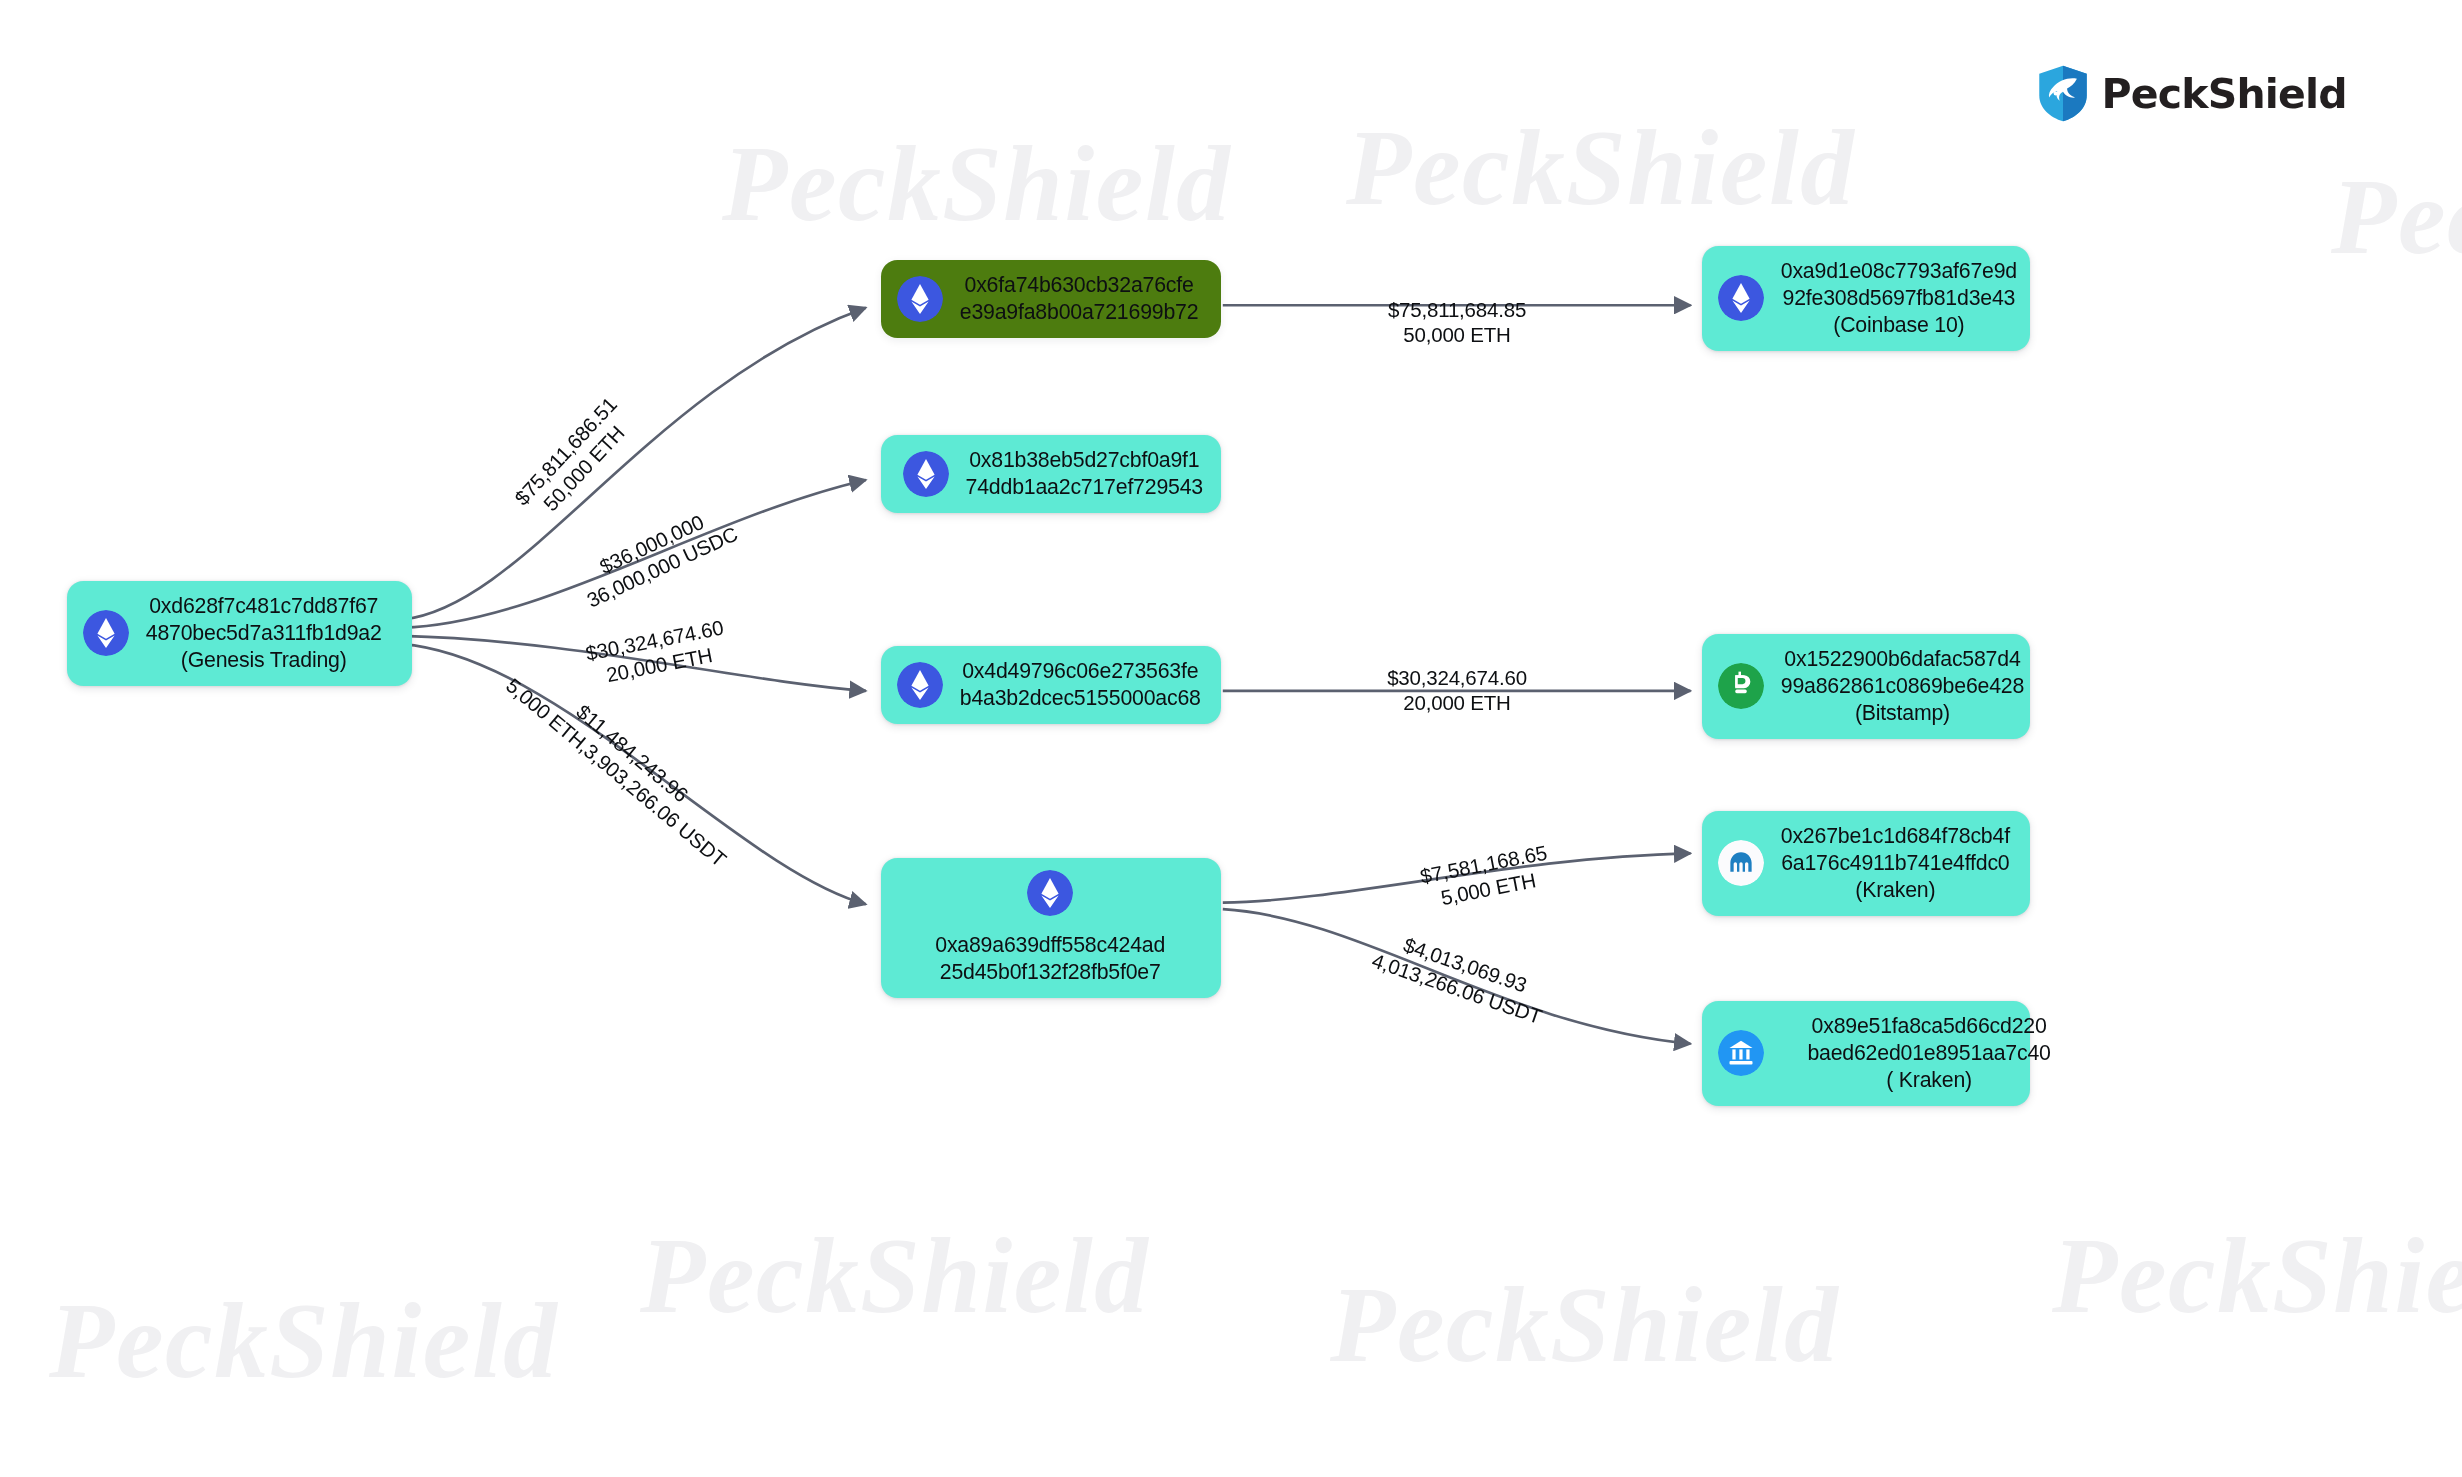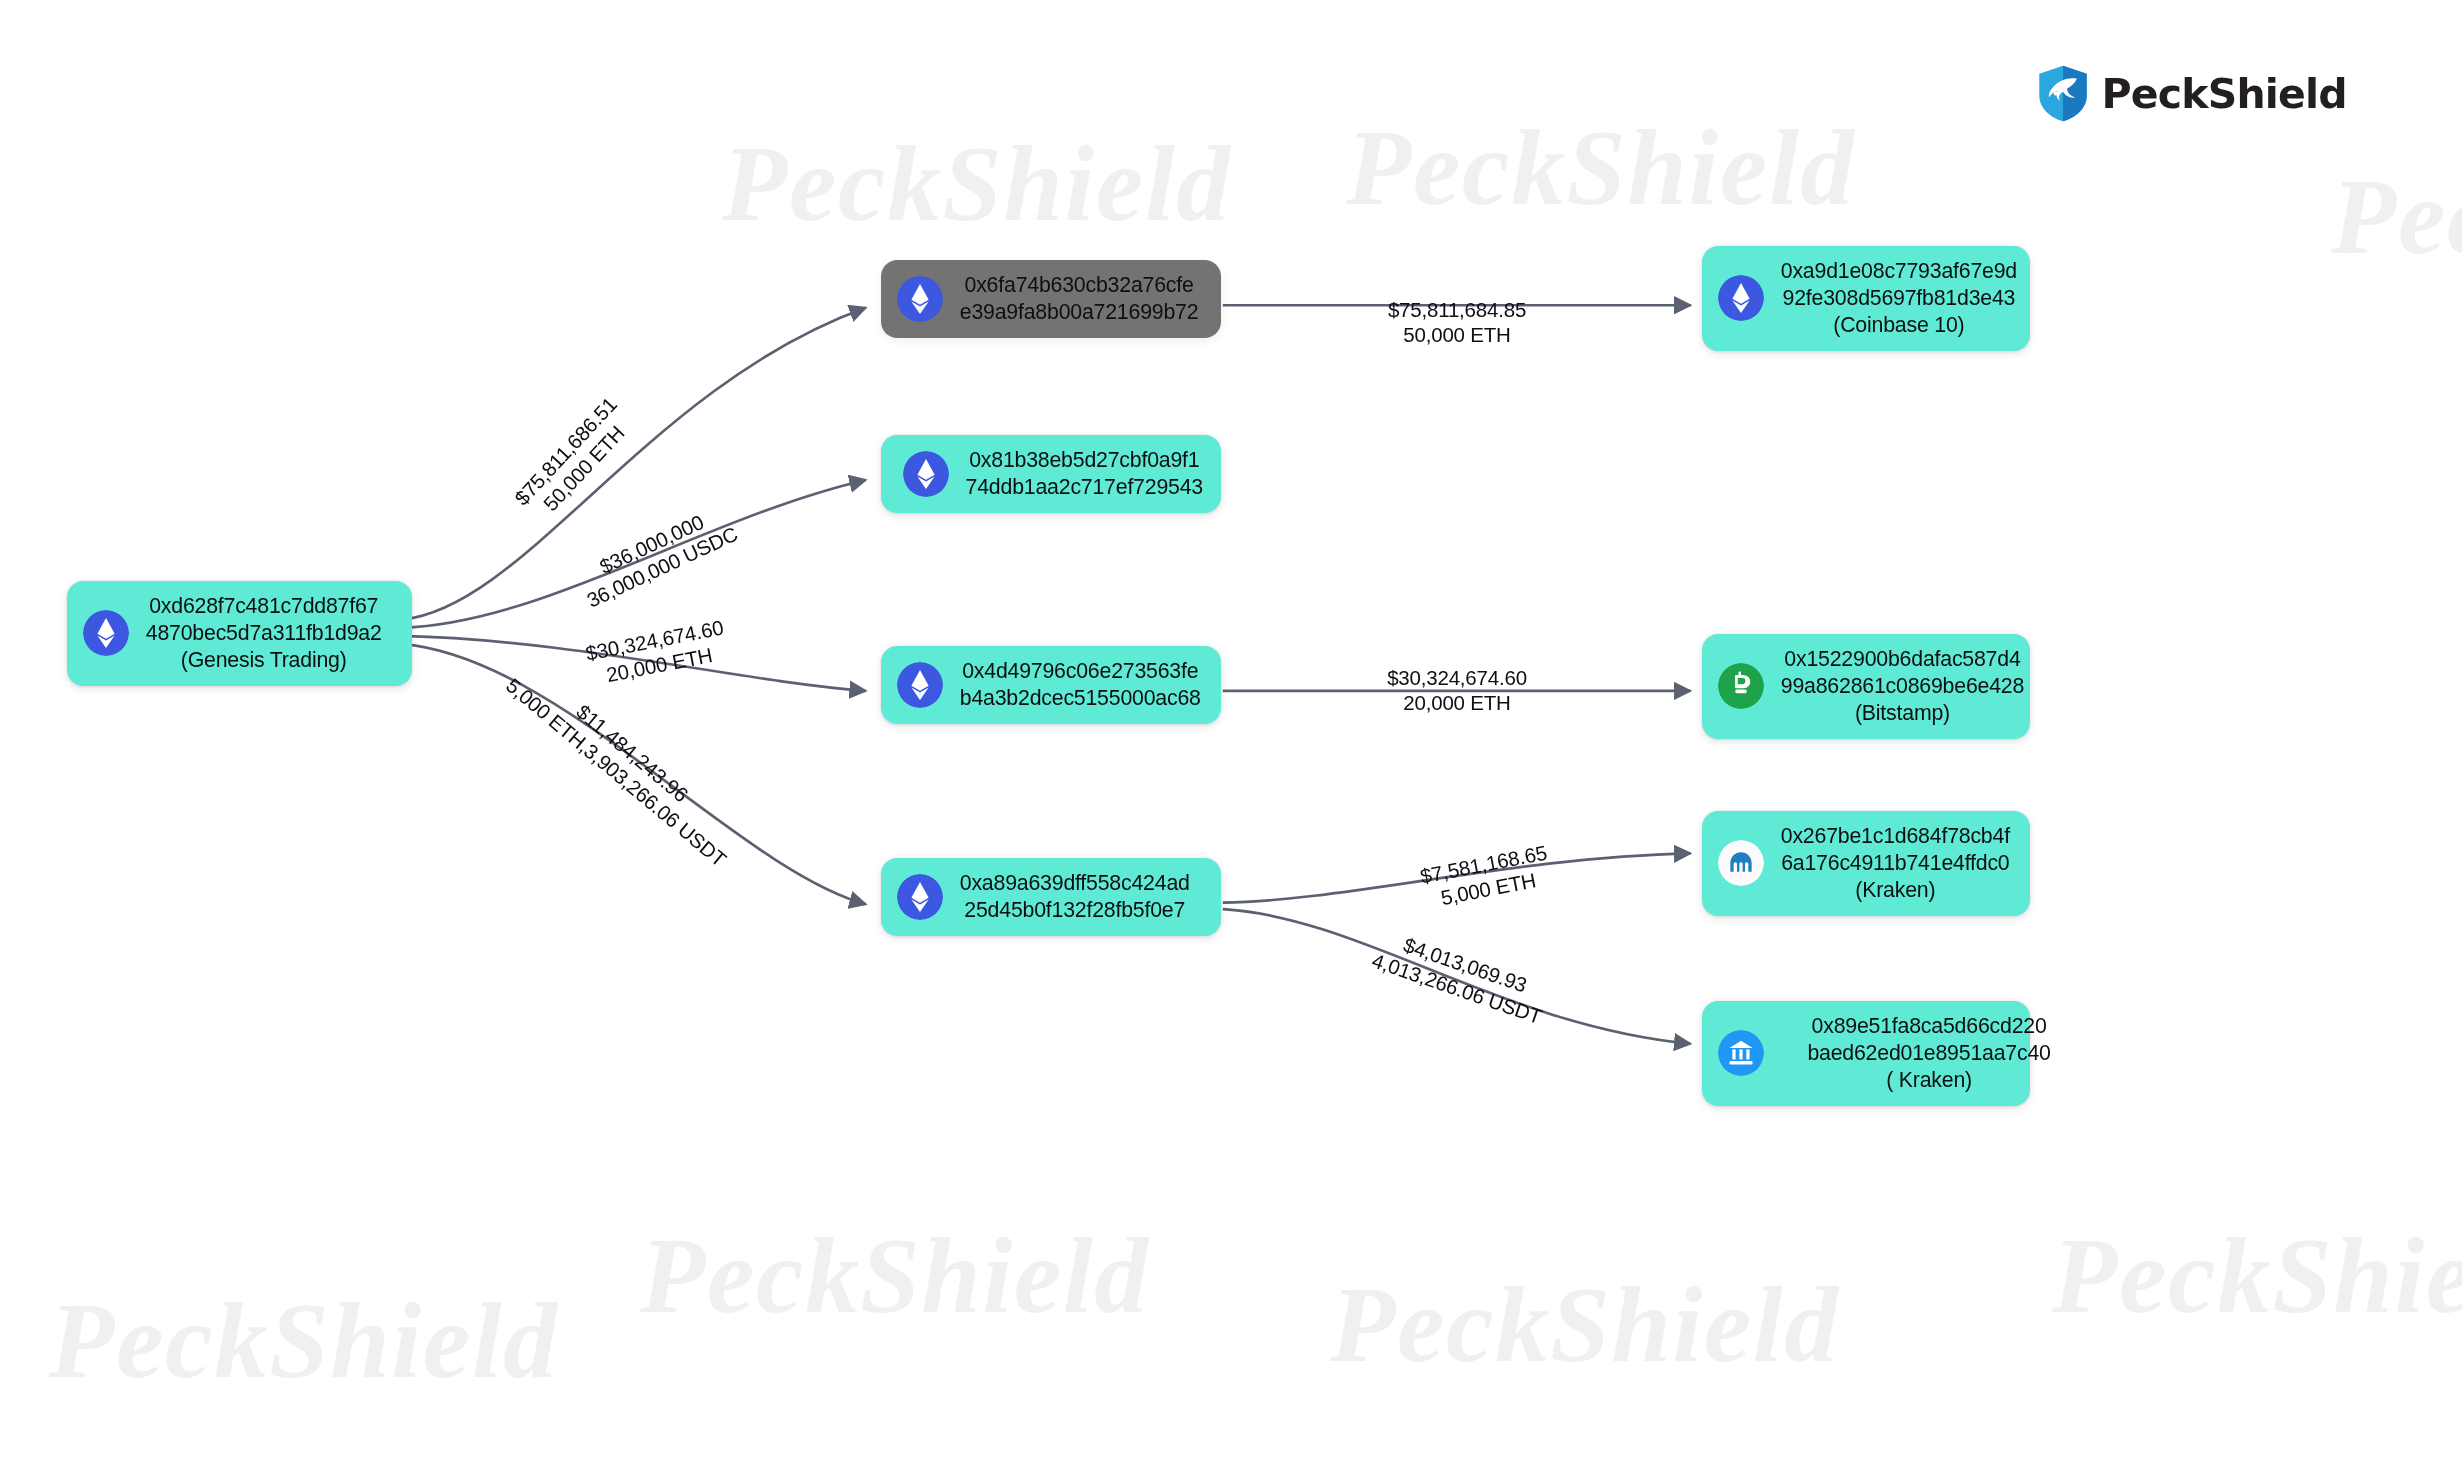--- a/index.html
+++ b/index.html
@@ -52,21 +52,21 @@
     box-sizing: border-box;
     display: flex;
     align-items: center;
     gap: 16.4px;
     padding: 11.5px 18px 11.5px 16.4px;
     background: #5eead4;
     border-radius: 16.4px;
     box-shadow: 0 2.5px 8.2px rgba(16,24,40,.10), 0 0.8px 2.5px rgba(16,24,40,.10);
   }
   .node.highlight {
-    background: #737373;
+    background: #4d7c0f;
     box-shadow: 0 2.5px 8.2px rgba(16,24,40,.07);
   }
   .node-text {
     display: flex;
     flex-direction: column;
     align-items: center;
     line-height: 1.28;
     font-size: 21.3px;
     letter-spacing: -0.2px;
     color: #0d0f12;
@@ -228,21 +228,21 @@
     <circle cx="32" cy="32" r="32" fill="#3c57e0"></circle>
     <path d="M32 11 L20 33 L32 40 L44 33 Z" fill="#ffffff"></path>
     <path d="M32 42.5 L20 35.5 L32 53 L44 35.5 Z" fill="#ffffff"></path>
   </svg>
   <div class="node-text">
     <span>0x4d49796c06e273563fe</span>
     <span>b4a3b2dcec5155000ac68</span>
   </div>
 </div>
 
-<div class="node" style="left:881px; top:858px; width:340px;">
+<div class="node" style="left:881px; top:858px; width:340px;flex-direction:column;">
   <svg class="ico" viewBox="0 0 64 64">
     <circle cx="32" cy="32" r="32" fill="#3c57e0"></circle>
     <path d="M32 11 L20 33 L32 40 L44 33 Z" fill="#ffffff"></path>
     <path d="M32 42.5 L20 35.5 L32 53 L44 35.5 Z" fill="#ffffff"></path>
   </svg>
   <div class="node-text">
     <span>0xa89a639dff558c424ad</span>
     <span>25d45b0f132f28fb5f0e7</span>
   </div>
 </div>

